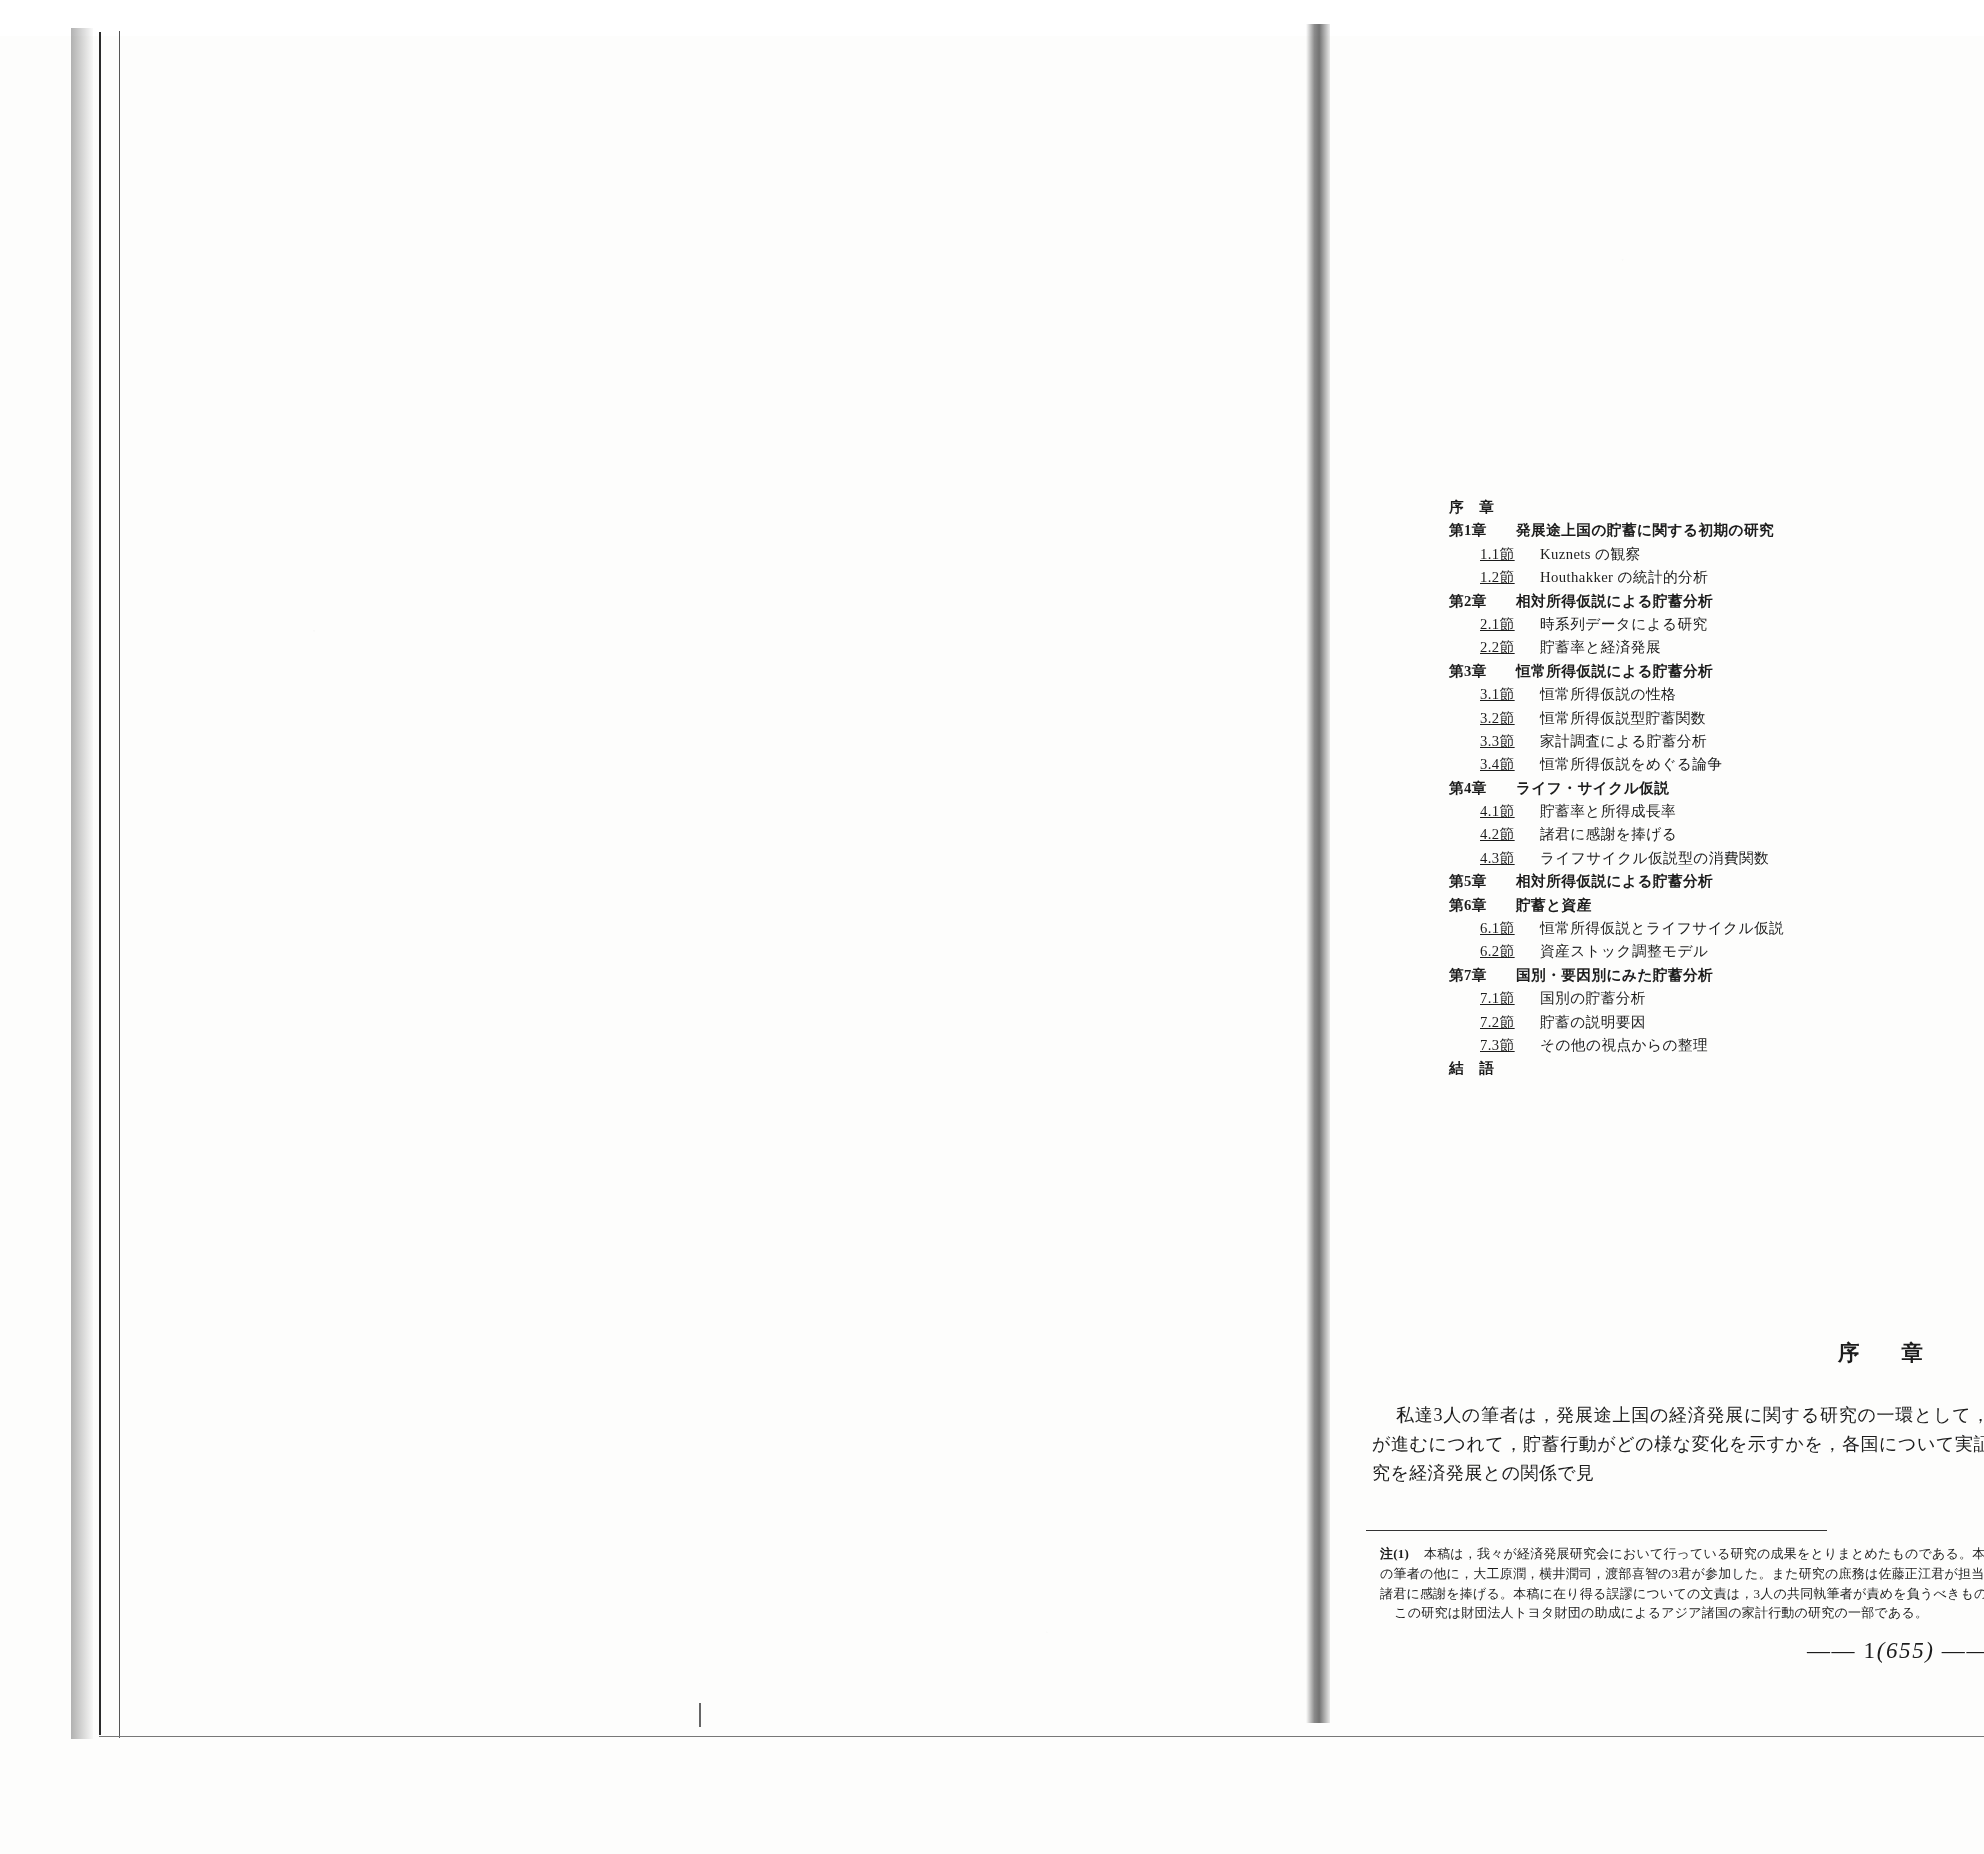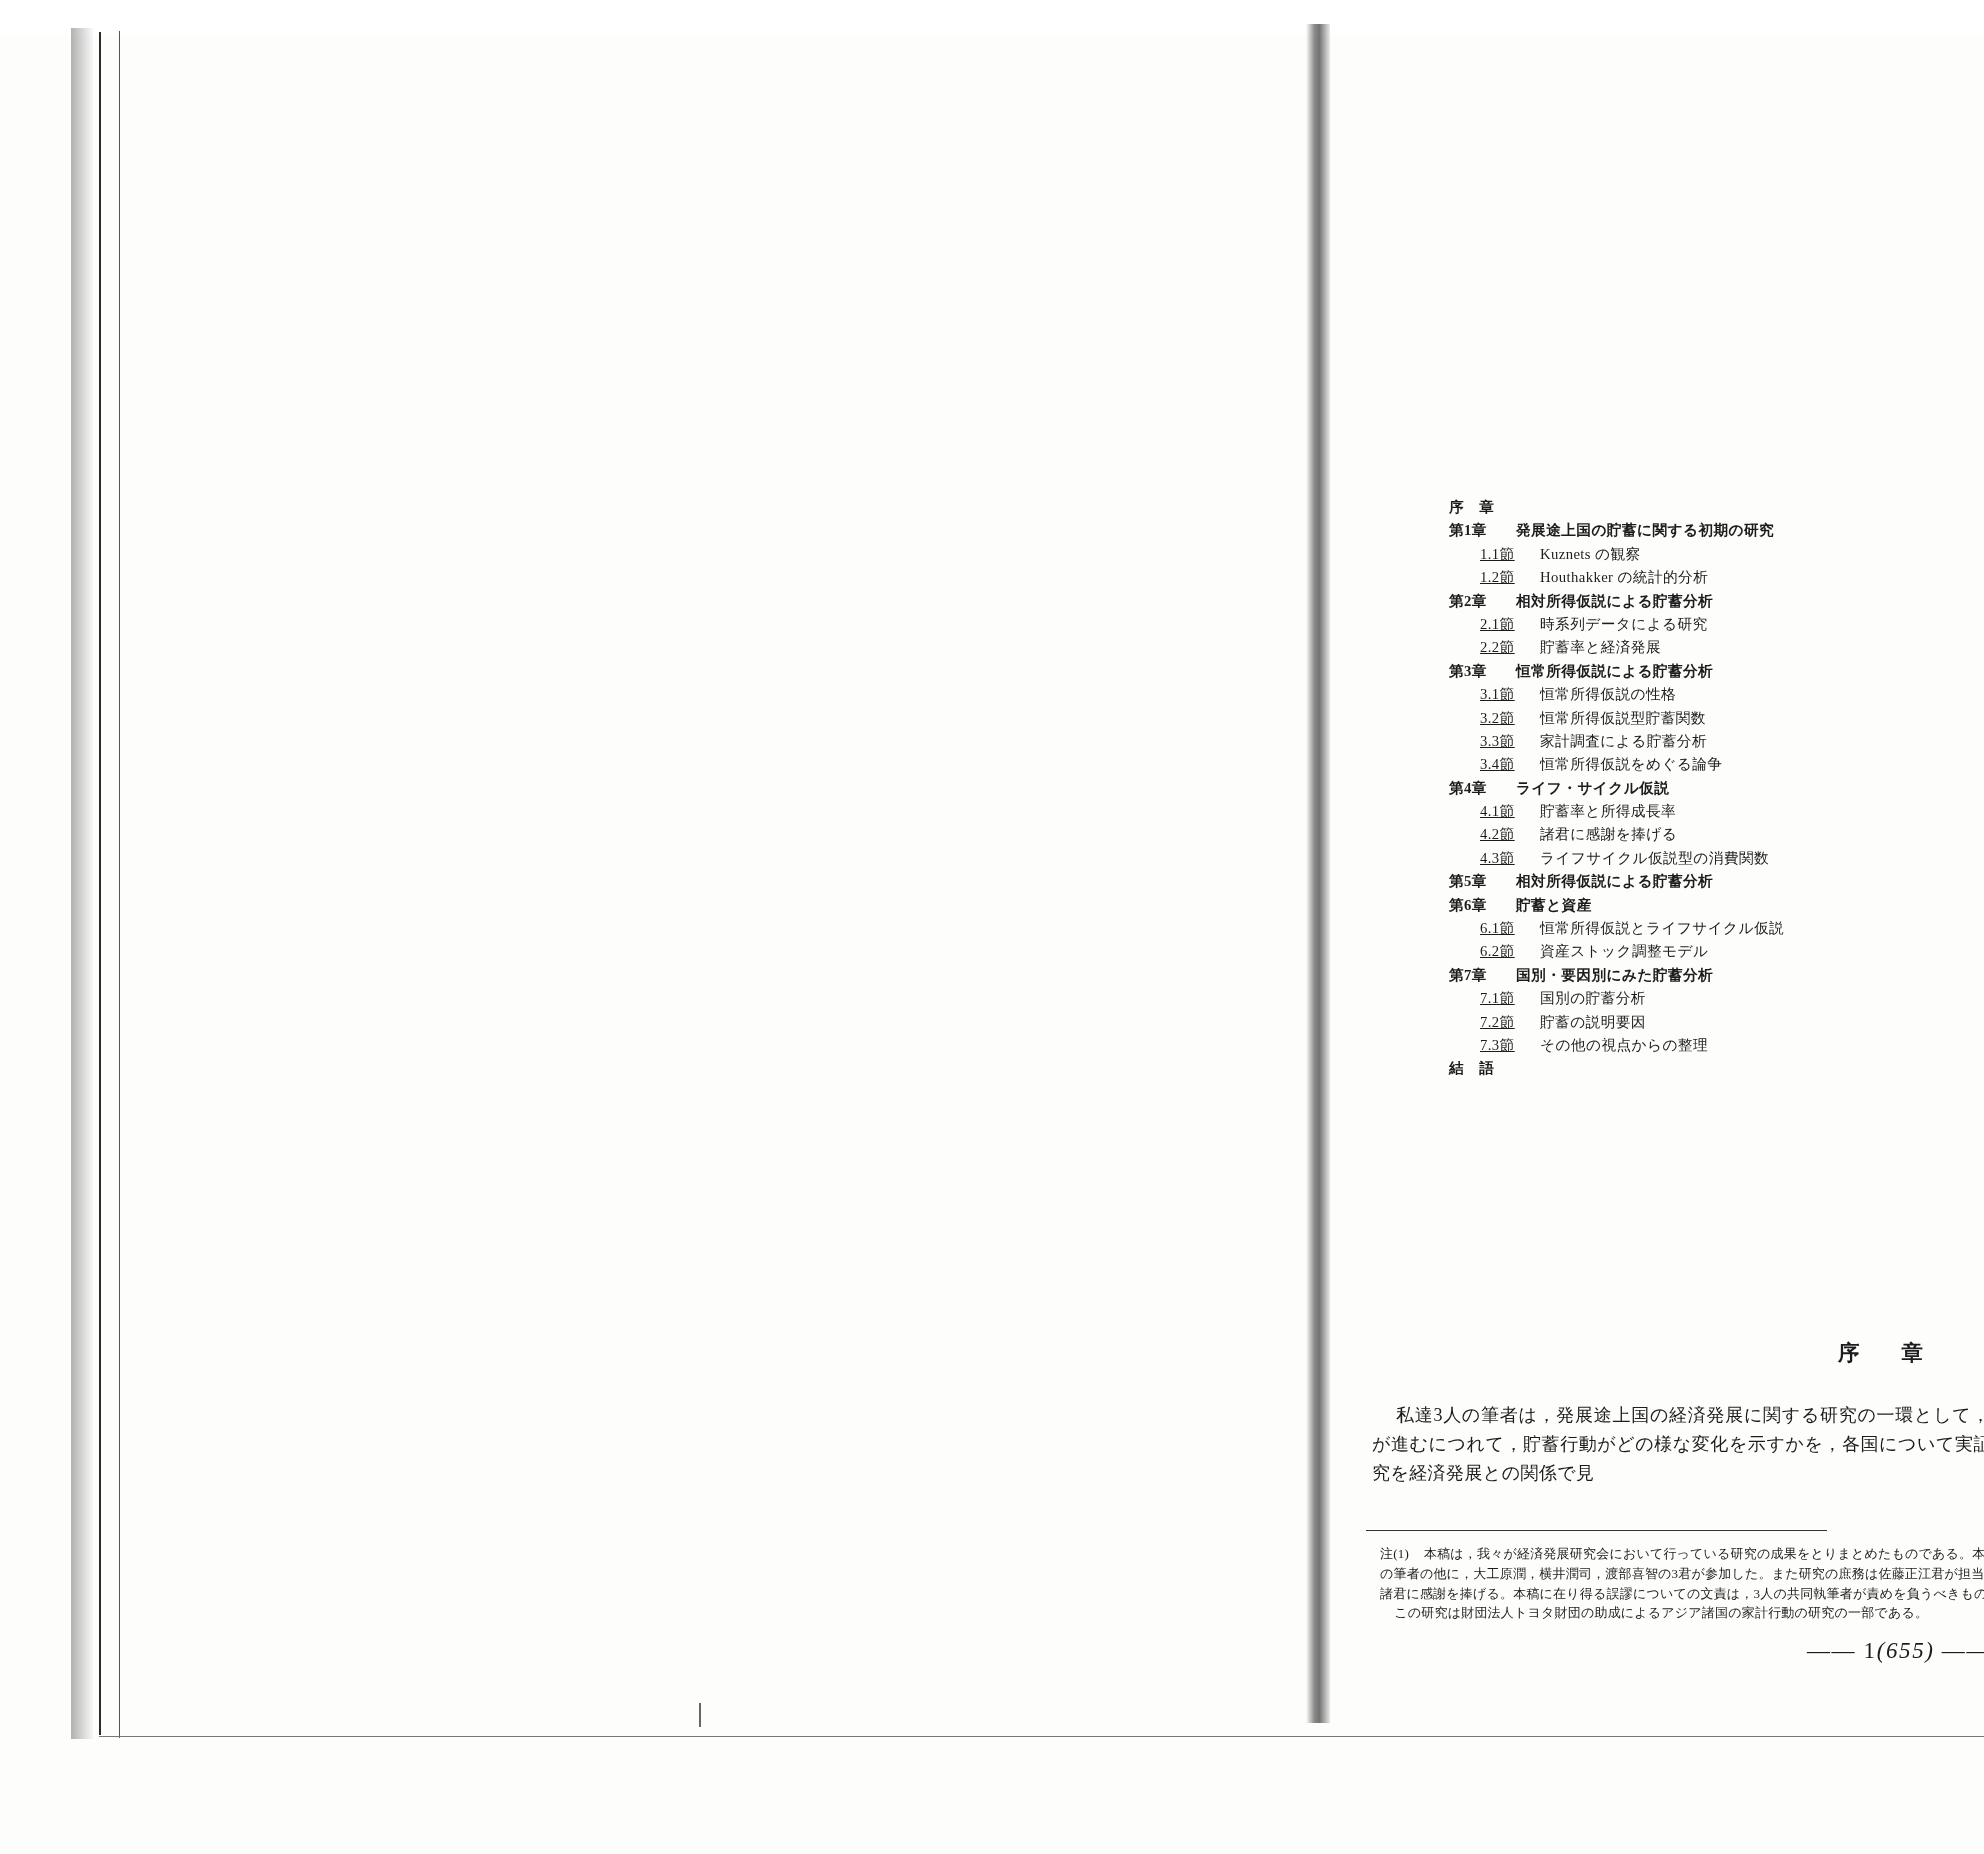--- a/index.html
+++ b/index.html
@@ -199,21 +199,21 @@
     left: 30px;
     width: 1112px;
     font-size: 13px;
     line-height: 1.52;
   }
   .footnote p {
     margin: 0;
     letter-spacing: 0.2px;
   }
   .footnote .fn-marker {
-    font-weight: normal;
+    font-weight: bold;
     margin-right: 15px;
   }
   .footnote .fn-indent {
     text-indent: 14.3px;
   }
   .folio {
     position: absolute;
     top: 1638px;
     left: 457px;
     font-size: 23px;

